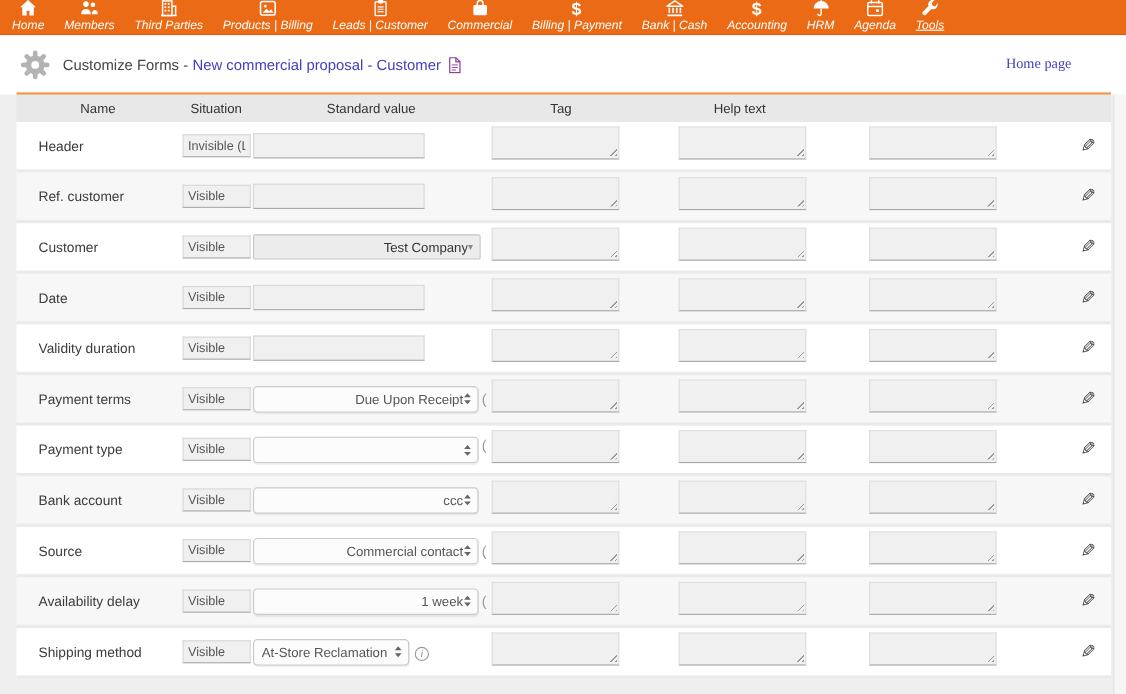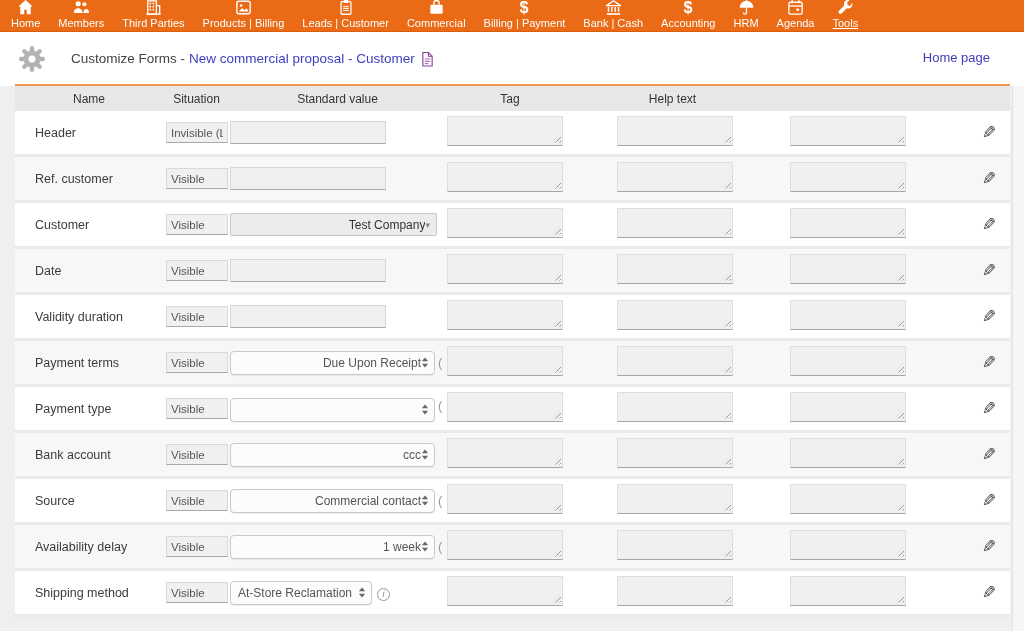--- a/index.html
+++ b/index.html
@@ -6,30 +6,30 @@
   html,body { width:1024px; height:631px; overflow:hidden; }
   body { font-family:"Liberation Sans","DejaVu Sans",sans-serif; background:#EFEFEF; position:relative; }
 
   
   .menubar { height:32px; background:#EB6A16; display:flex; align-items:stretch; padding-left:2px;
              border-bottom:1px solid #D95E0C; }
   .mi { display:flex; flex-direction:column; align-items:center; justify-content:flex-end;
         padding:1px 9px 2px; cursor:pointer; }
   .mi-icon { height:19px; display:flex; align-items:center; justify-content:center; }
   .mi-icon svg { display:block; }
-  .mi-label { font-size:11px; color:#FFFFFF; line-height:11px; white-space:nowrap; margin-top:1px; }
+  .mi-label { font-size:11px; color:#FFFFFF; line-height:11px; white-space:nowrap; margin-top:1px;font-style:italic; }
   .mi.active .mi-label { text-decoration:underline; }
 
   
   .titlebar { height:54px; background:#FFFFFF; position:relative; display:flex; align-items:center; }
   .gear { margin-left:18px; width:28px; height:28px; }
-  .title-text { margin-left:25px; font-size:13.5px; color:#444444; display:flex; }
+  .title-text { margin-left:11px; font-size:13.5px; color:#444444; display:flex; align-items:center; }
   .title-link { color:#4040BE; text-decoration:none; margin-left:4px; }
   .doc-icon { margin-left:6px; display:inline-flex; }
-  .home-link { position:absolute; right:34px; top:18px; font-size:13px; color:#4040BE; text-decoration:none; }
+  .home-link { position:absolute; right:50px; top:18px; font-size:13px; color:#4040BE; text-decoration:none;font-family:Liberation Serif, serif; }
   .title-rule { position:absolute; left:15px; right:14px; bottom:0; height:2px; background:#F0964A; }
 
   
   .grid-cols { display:grid; grid-template-columns:148px 67px 215px 130px 195px 160px 1fr; }
   .thead { margin:0 14px 0 15px; height:25px; background:#E8E8E8; align-items:center; }
   .thead .th { font-size:12px; color:#333333; text-align:center; white-space:nowrap; }
   .tbody { margin:0 14px 0 15px; }
   .row { height:46px; align-items:center; background:#FFFFFF; border-bottom:3px solid #EBEAEA; }
   .row:nth-child(even) { background:#F8F7F7; }
   .cell-name { padding-left:20px; font-size:12.5px; color:#3C3C3C; white-space:nowrap; }

